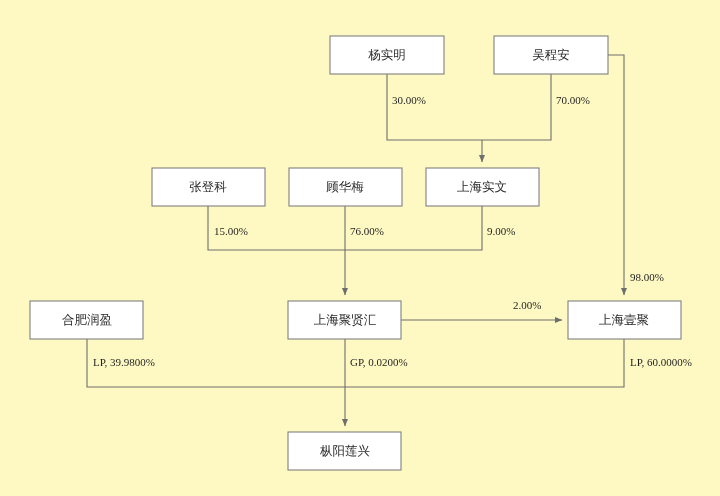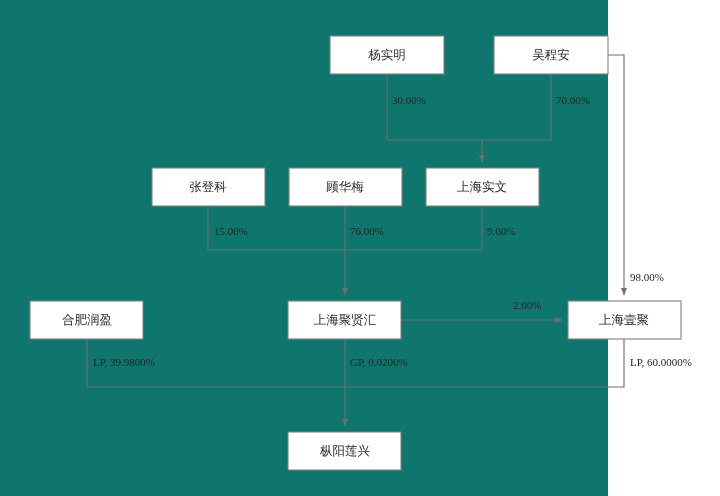--- a/index.html
+++ b/index.html
@@ -8,23 +8,23 @@
     background: #ffffff;
   }
   body {
     width: 720px;
     height: 496px;
     font-family: "Liberation Serif", "DejaVu Serif", serif;
     overflow: hidden;
   }
   #diagram-root {
     position: relative;
-    width: 608px;
+    width: 720px;
     height: 496px;
-    background: #0f766e;
+    background: #fef9c3;
   }
   svg#equity-chart {
     display: block;
     width: 720px;
     height: 496px;
   }
   .node-box {
     fill: #ffffff;
     stroke: #808080;
     stroke-width: 1.1;

